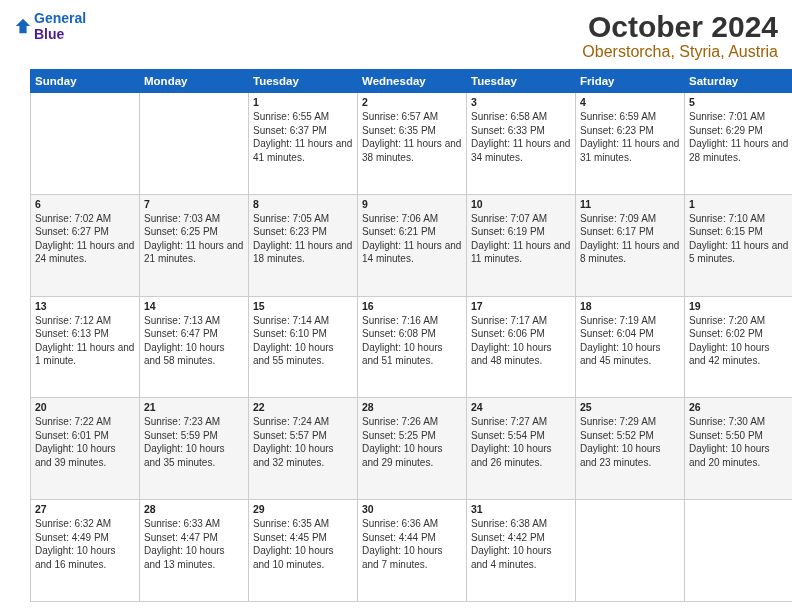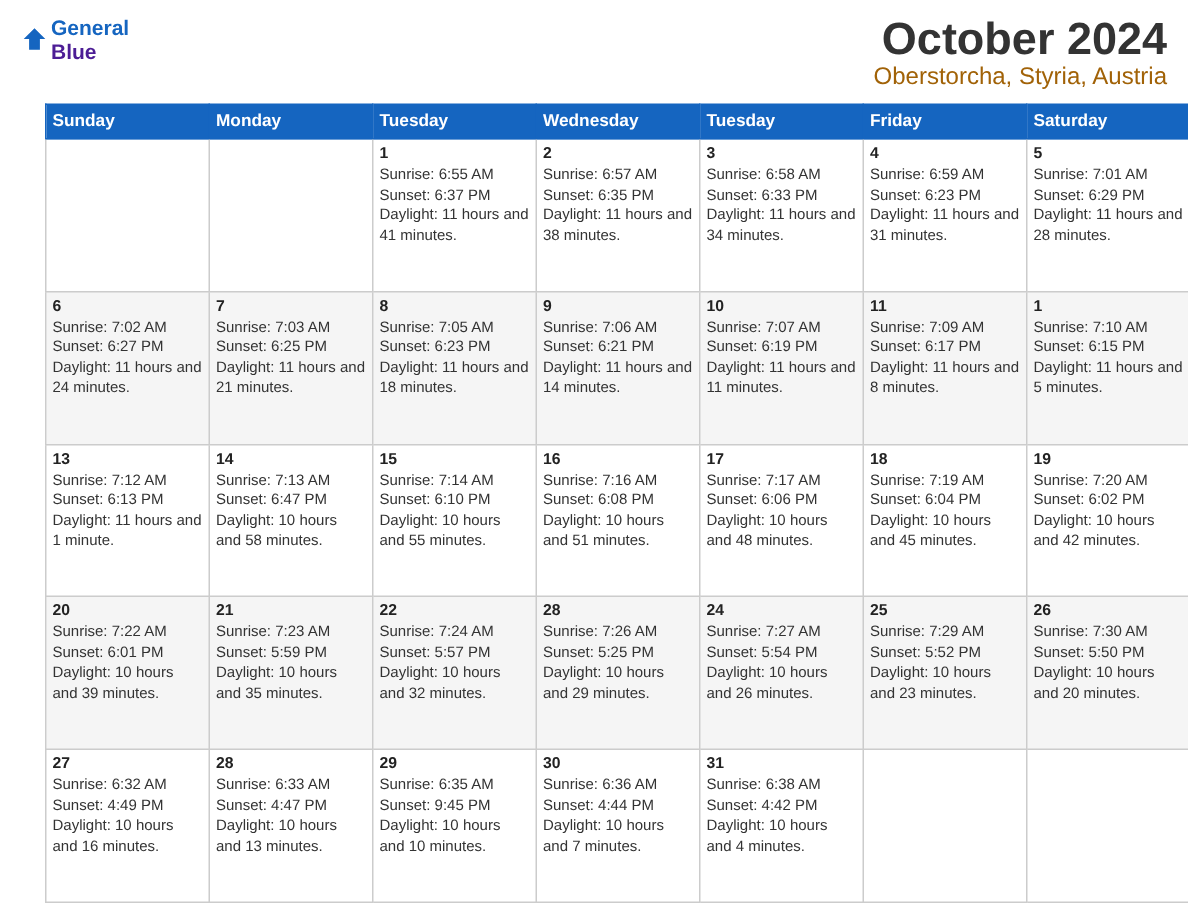--- a/index.html
+++ b/index.html
@@ -295,21 +295,21 @@
           </td>
           <td>
             <span class="day-num">28</span>
             <div class="day-info">Sunrise: 6:33 AM
 Sunset: 4:47 PM
 Daylight: 10 hours and 13 minutes.</div>
           </td>
           <td>
             <span class="day-num">29</span>
             <div class="day-info">Sunrise: 6:35 AM
-Sunset: 9:45 PM
+Sunset: 4:45 PM
 Daylight: 10 hours and 10 minutes.</div>
           </td>
           <td>
             <span class="day-num">30</span>
             <div class="day-info">Sunrise: 6:36 AM
 Sunset: 4:44 PM
 Daylight: 10 hours and 7 minutes.</div>
           </td>
           <td>
             <span class="day-num">31</span>

